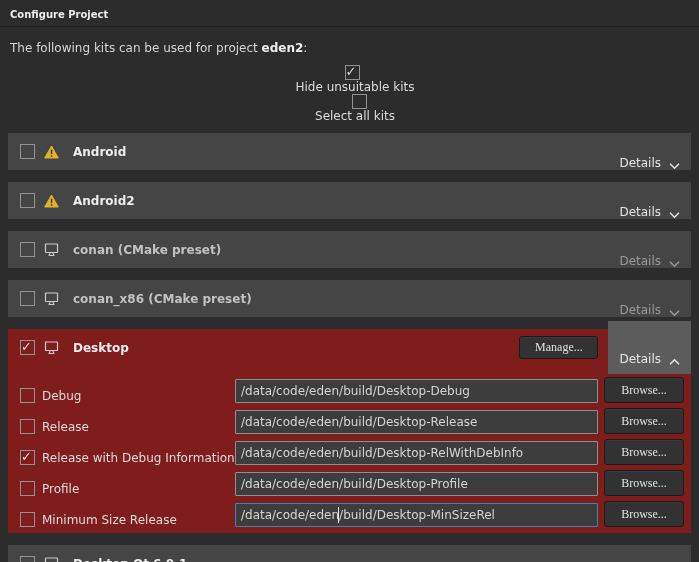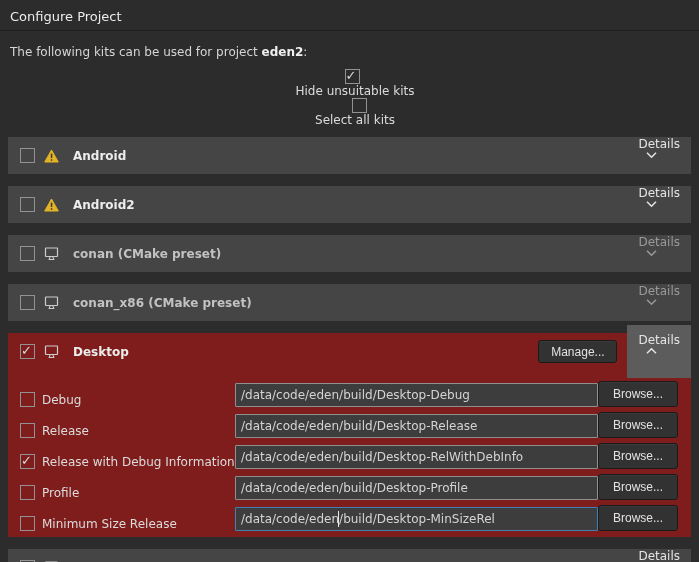--- a/index.html
+++ b/index.html
@@ -7,21 +7,21 @@
     width:699px; height:562px; overflow:hidden;
     background:#2c2c2c;
     font-family:"DejaVu Sans","Liberation Sans",sans-serif;
     color:#d6d6d6; font-size:12px;
     -webkit-font-smoothing:antialiased;
   }
   .page { width:699px; height:562px; position:relative; }
 
   
   .title {
-    font-size:13px; font-weight:normal; color:#ececec;
+    font-size:10px; font-weight:bold; color:#ececec;
     padding:9px 10px 6px 10px; margin:0;
     border-bottom:1px solid #1e1e1e;
   }
   .intro { padding:14px 10px 0 10px; color:#d6d6d6; }
   .intro .proj { font-weight:bold; color:#f0f0f0; }
 
   
   .filter-row {
     margin-top:10px; padding:0 9px 0 14px;
     display:flex; align-items:center;flex-direction:column;
@@ -54,44 +54,44 @@
     height:37px; background:#454545;
     display:flex; align-items:center;
     padding-left:12px; margin-bottom:12px;
   }
   .kit-panel { background:#7f1d1d; margin-bottom:12px; }
   .kit-panel .kit-row { margin-bottom:0; background:transparent; }
   .icon { margin-left:9px; display:inline-flex; align-items:center; }
   .kit-name { margin-left:14px; font-weight:bold; color:#ededed; }
   .spacer { flex:1; }
   .details-toggle {
-    display:flex; align-items:flex-start; height:37px;
-    padding:8px 11px; color:#e4e4e4; cursor:default;flex-direction:column;
+    display:flex; align-items:flex-end; height:37px;
+    padding:8px 11px; color:#e4e4e4; cursor:default;
   }
   .details-toggle .chev { margin-left:8px; display:inline-flex; }
   .details-toggle.active { background:#5c5c5c; }
   .kit-row.disabled .kit-name { color:#c2c2c2; }
   .kit-row.disabled .details-toggle { color:#999999; }
 
   
   .btn {
     background:#323232; border:1px solid #1a1a1a; border-radius:3px;
-    color:#e2e2e2; font-family:Liberation Sans, sans-serif; font-size:12px;
+    color:#e2e2e2; font-family:Liberation Serif, serif; font-size:12px;
     box-shadow:inset 0 1px 0 rgba(255,255,255,0.04);
   }
   .btn-manage { height:23px; width:79px; margin-right:10px; }
   .btn-browse { height:26px; width:80px; flex:0 0 80px; margin-right:7px; }
 
   
   .configs { padding:6px 0 6px 0; }
   .config-row {
     height:31px; display:flex; align-items:flex-end; padding-left:12px;
   }
   .config-label { margin-left:7px; color:#dcdcdc; flex:0 0 193px; white-space:nowrap; }
-  .input-wrap { position:relative; flex:0 0 363px; height:24px; }
+  .input-wrap { position:relative; flex:0 0 363px; margin-right:6px; height:24px; }
   .path-input {
     width:100%; height:24px; box-sizing:border-box;
     background:#3d3d3d; border:1px solid #8f8f8f; border-radius:1px;
     color:#d4d4d4; font-family:inherit; font-size:12px; padding:0 5px;
     outline:none;
   }
   .path-input.focused { border-color:#3f80b8; }
   .caret { position:absolute; left:103px; top:4px; width:1px; height:16px; background:#e8e8e8; }
 </style>
 </head>

